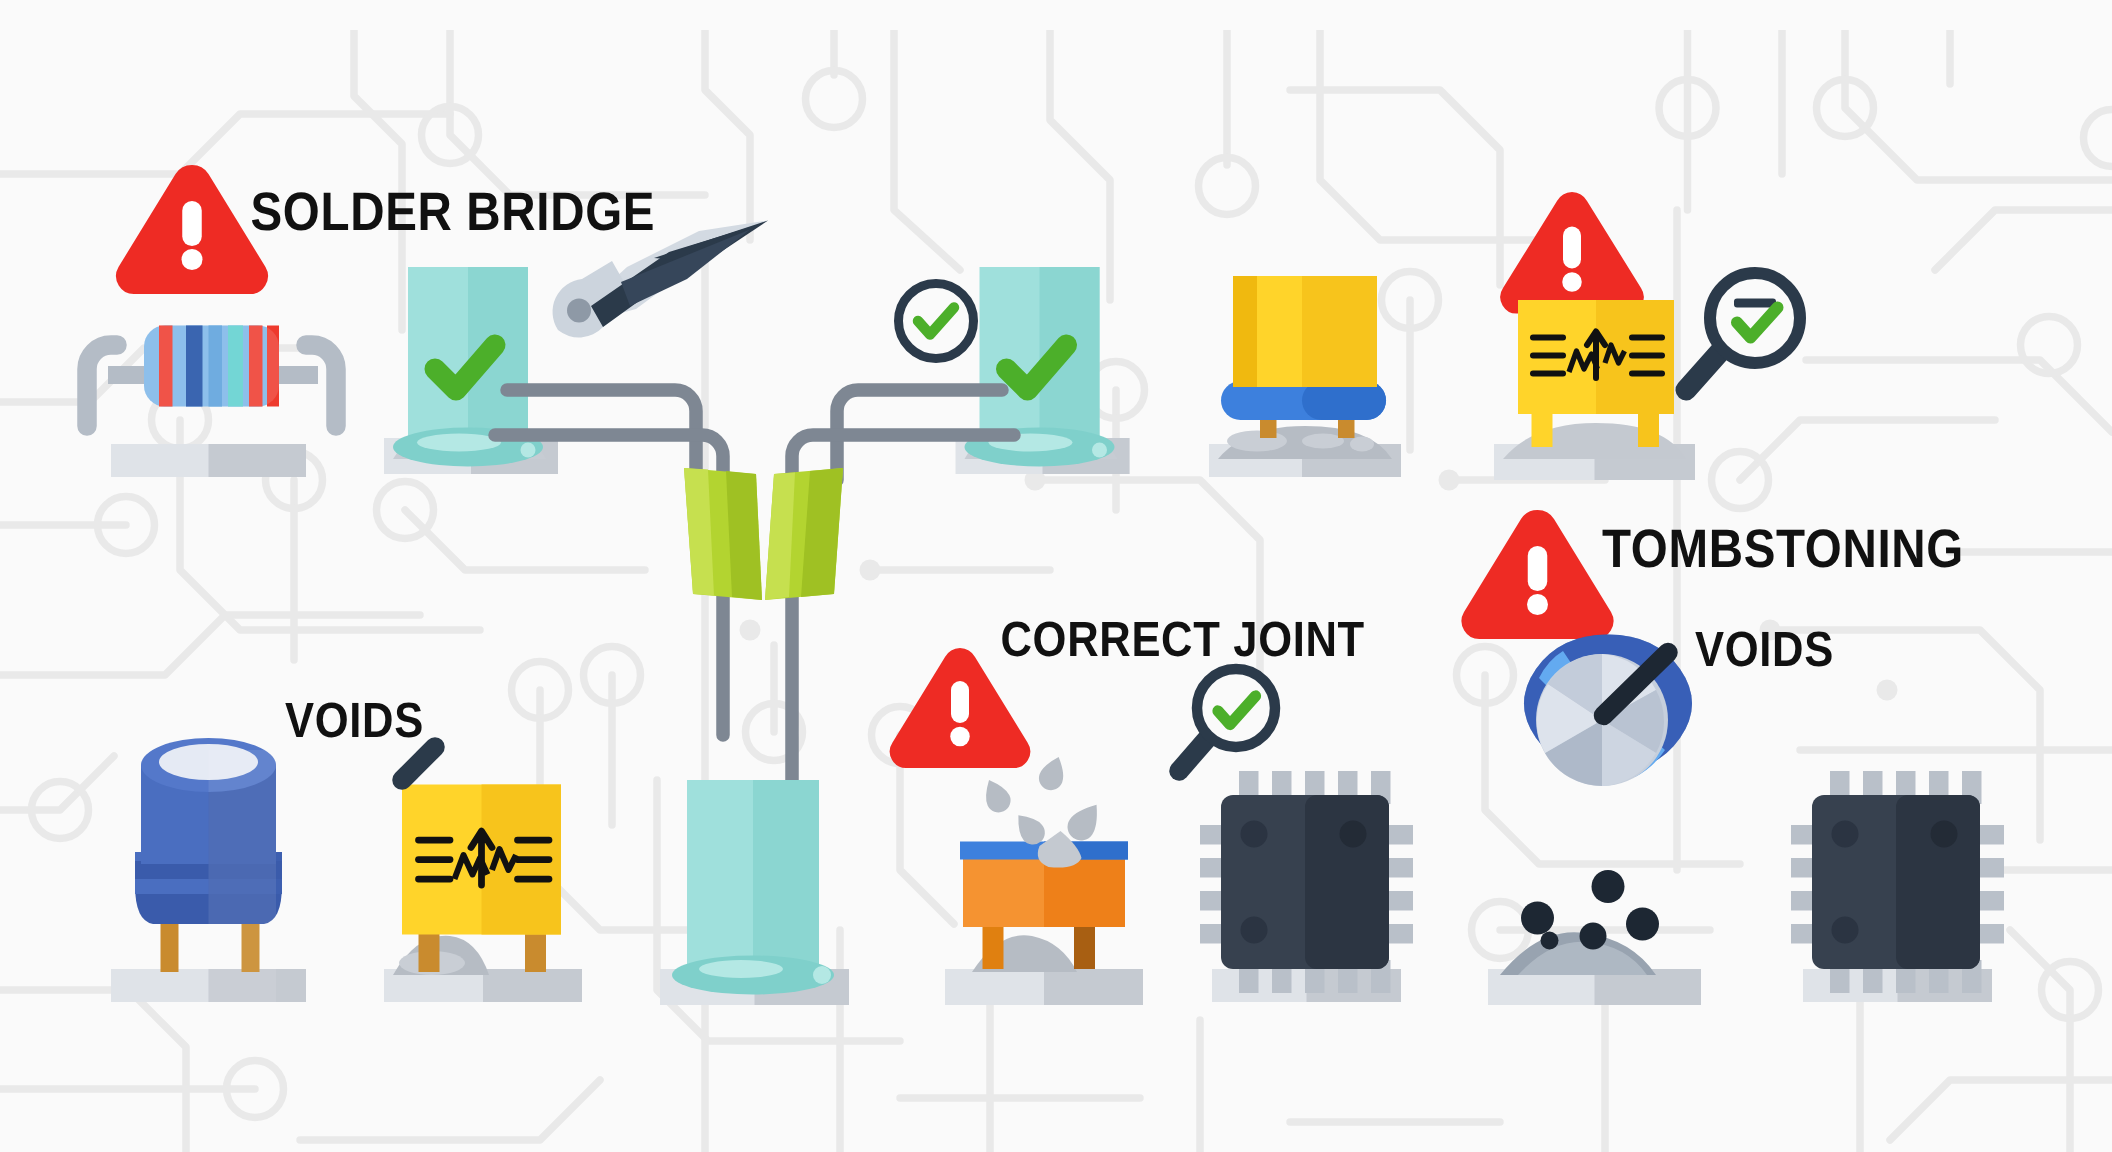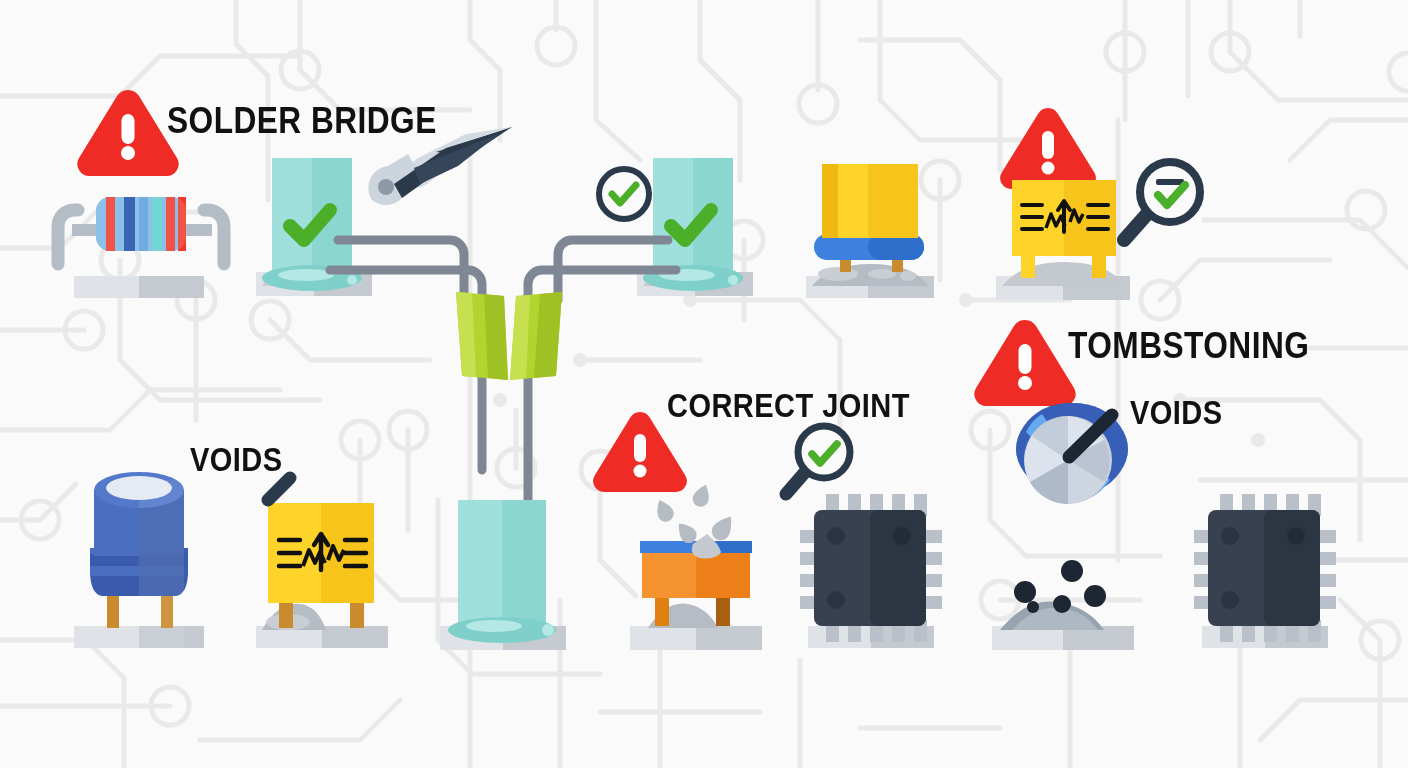--- a/index.html
+++ b/index.html
@@ -4,21 +4,21 @@
 <title>Soldering Defects Infographic</title>
 <style>
   html,body{margin:0;padding:0;}
   body{
     width:1408px;height:768px;
     background:#fafafa;
     font-family:"Liberation Sans", sans-serif;
     overflow:hidden;
     position:relative;
   }
-  #stage{position:absolute;inset:0;width:1408px;height:608px;}
+  #stage{position:absolute;inset:0;width:1408px;height:608px;margin-top:20px;}
   svg.layer{position:absolute;left:0;top:0;width:1408px;height:768px;}
   .label{
     position:absolute;
     font-family:"Liberation Sans Narrow","Liberation Sans",sans-serif;
     font-weight:700;
     color:#111111;
     letter-spacing:0.5px;
     transform:scaleX(0.88);
     transform-origin:left center;
     white-space:nowrap;

